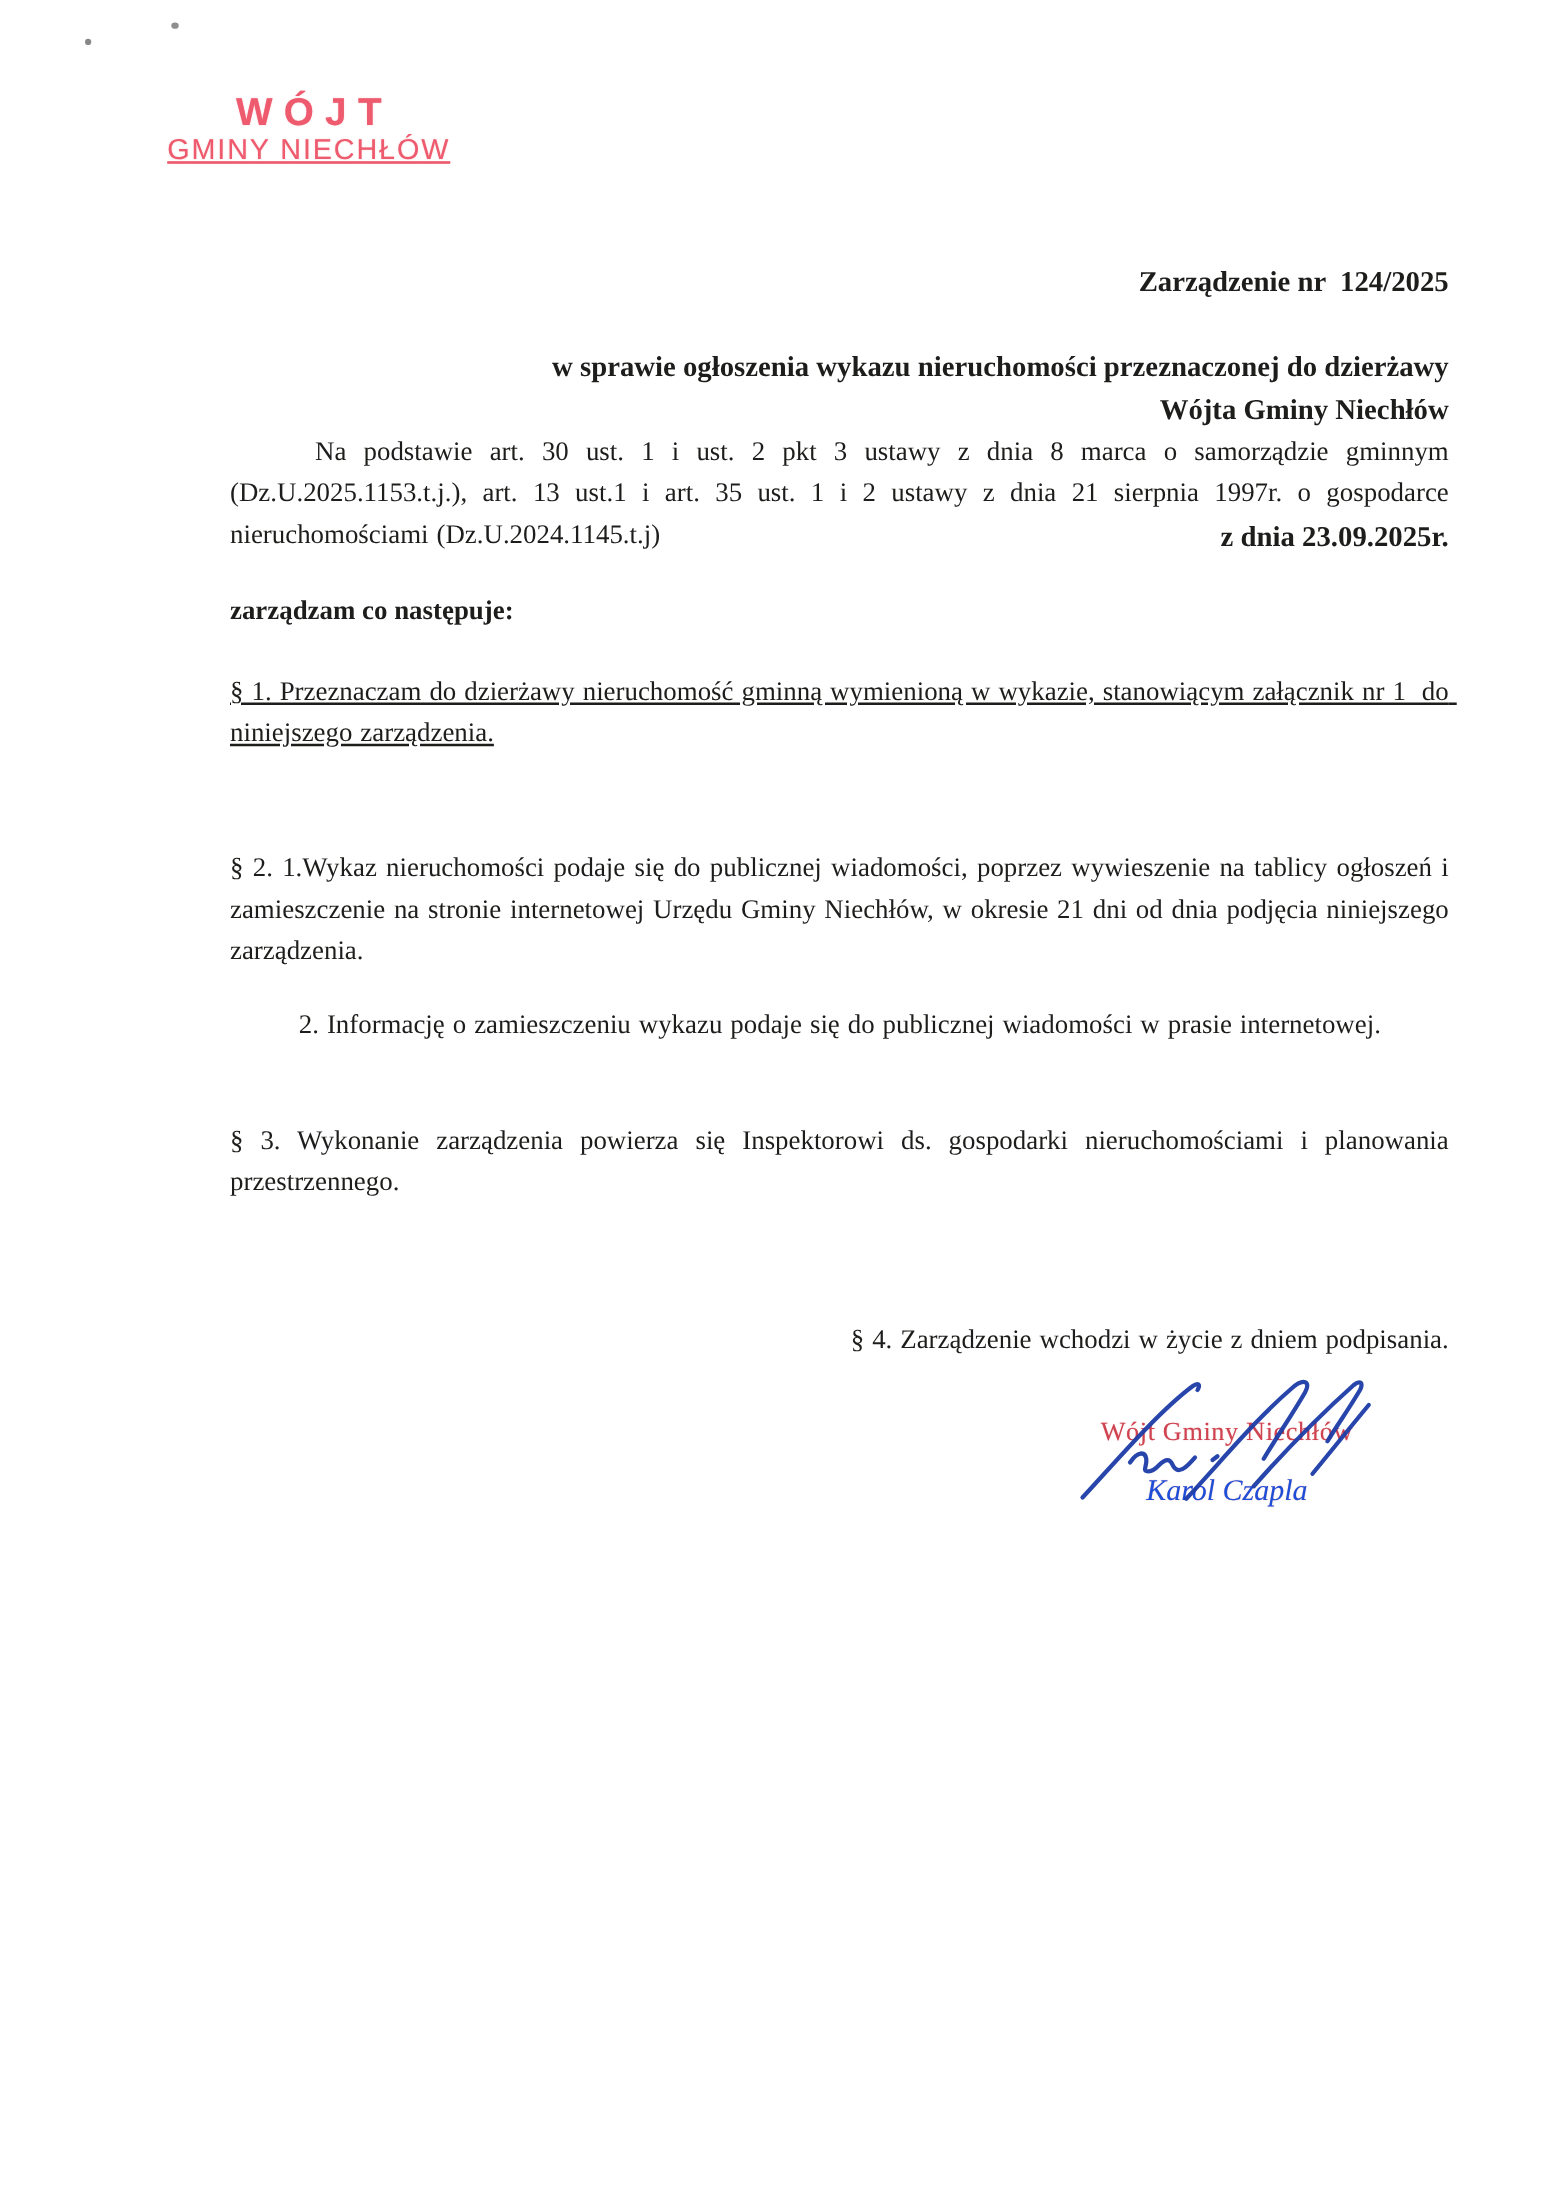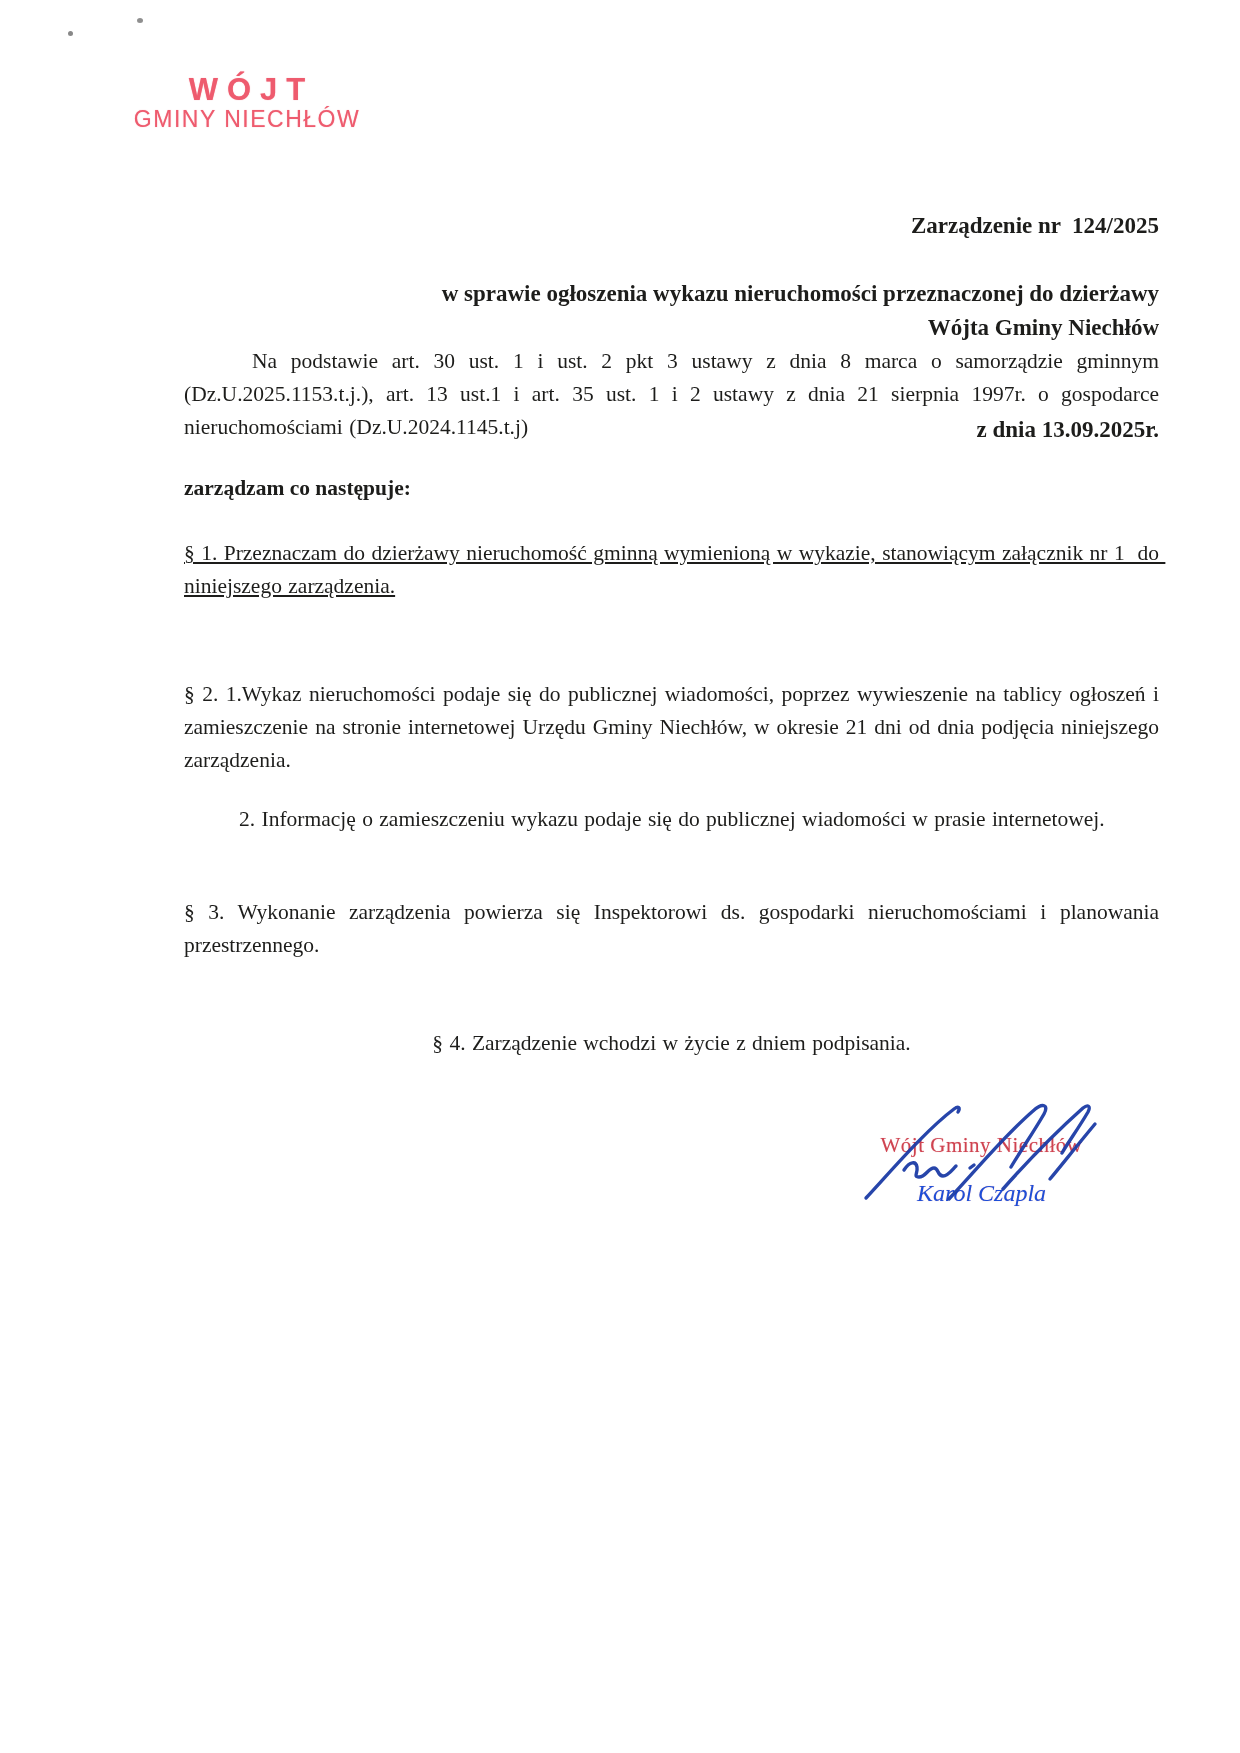--- a/index.html
+++ b/index.html
@@ -42,20 +42,21 @@
     letter-spacing: 9px;
     text-indent: 9px;
     line-height: 32px;
     text-shadow: 0 0 1px rgba(238,91,110,.55);
   }
   .stamp-top .stamp-l2 {
     font-size: 23px;
     letter-spacing: 1.5px;
     line-height: 26px;
     text-shadow: 0 0 1px rgba(238,91,110,.5);
+    text-decoration: underline;
   }
 
   
   .title-block {
     position: absolute;
     left: 140px;
     top: 141px;
     width: 975px;
     text-align: right;
     font-weight: bold;
@@ -91,21 +92,21 @@
     top: 476px;
     width: 975px;
     text-align: left;
     font-weight: bold;
     font-size: 21.5px;
   }
   .sec-1  { top: 537px; text-decoration: underline; }
   .sec-2  { top: 678px; }
   .sec-2b { top: 803px; text-indent: 55px; }
   .sec-3  { top: 896px; }
-  .sec-4  { top: 1027px; text-align: center; }
+  .sec-4  { top: 1055px; text-align: right; }
 
   
   .sig-stamp-title {
     position: absolute;
     left: 820px;
     top: 1133px;
     width: 235px;
     text-align: center;
     font-size: 21px;
     color: #cf4350;
@@ -141,21 +142,21 @@
   <div class="speck speck-2"></div>
 
   <div class="stamp-top">
     <div class="stamp-l1">WÓJT</div>
     <div class="stamp-l2">GMINY NIECHŁÓW</div>
   </div>
 
   <div class="title-block">
     <div>Zarządzenie nr  124/2025</div>
     <div>Wójta Gminy Niechłów</div>
-    <div>z dnia 13.09.2025r.</div>
+    <div>z dnia 23.09.2025r.</div>
   </div>
 
   <div class="subject-line">w sprawie ogłoszenia wykazu nieruchomości przeznaczonej do dzierżawy</div>
 
   <div class="body-par legal-basis">Na podstawie art. 30 ust. 1 i ust. 2 pkt 3 ustawy z dnia 8 marca o samorządzie gminnym (Dz.U.2025.1153.t.j.), art. 13 ust.1 i art. 35 ust. 1 i 2 ustawy z dnia 21 sierpnia 1997r. o gospodarce nieruchomościami (Dz.U.2024.1145.t.j)</div>
 
   <div class="ordain-clause">zarządzam co następuje:</div>
 
   <div class="body-par sec-1">§ 1. Przeznaczam do dzierżawy nieruchomość gminną wymienioną w wykazie, stanowiącym załącznik nr 1  do niniejszego zarządzenia.</div>
   <div class="body-par sec-2">§ 2. 1.Wykaz nieruchomości podaje się do publicznej wiadomości, poprzez wywieszenie na tablicy ogłoszeń i zamieszczenie na stronie internetowej Urzędu Gminy Niechłów, w okresie 21 dni od dnia podjęcia niniejszego zarządzenia.</div>

